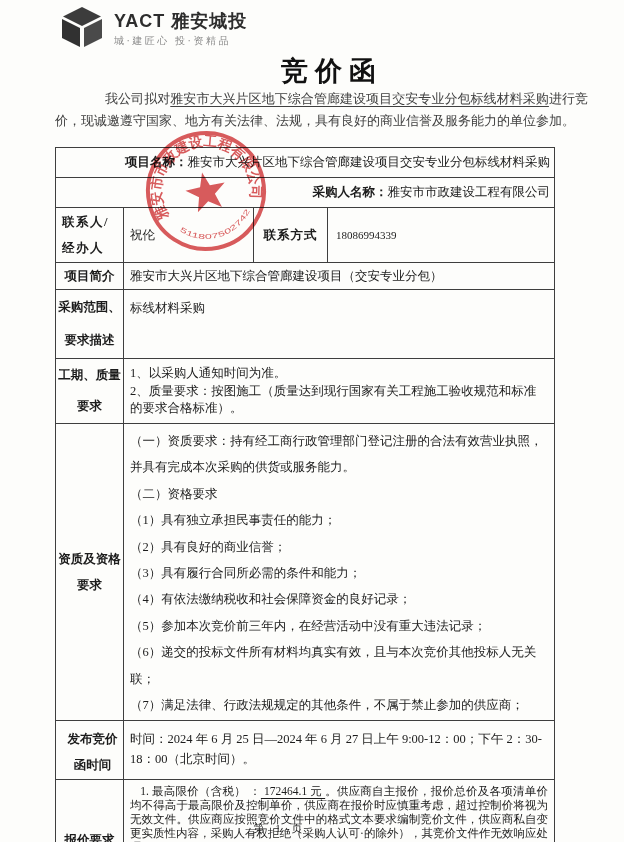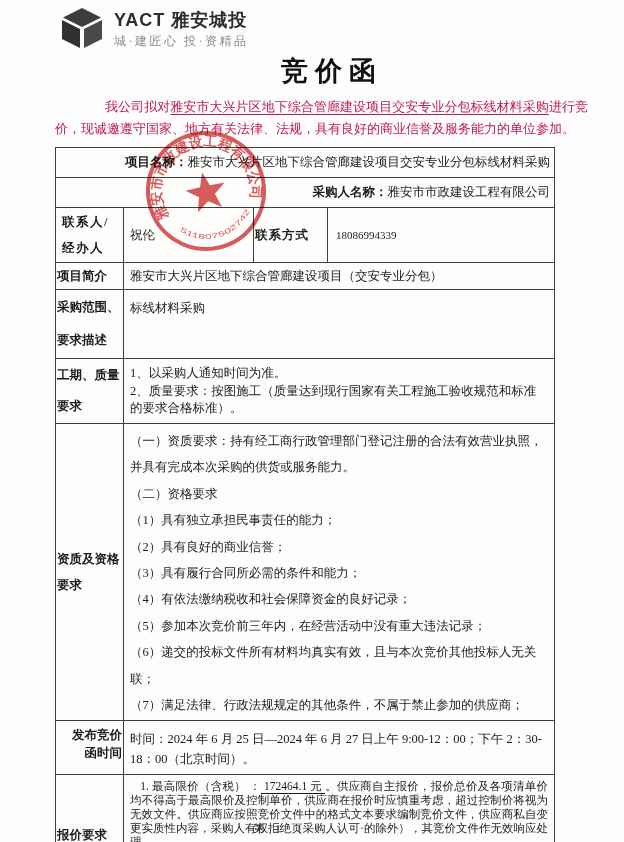--- a/index.html
+++ b/index.html
@@ -6,45 +6,45 @@
   .page {
     position:relative; width:624px; height:842px; margin:0 auto;
     background:#fdfdfb; overflow:hidden;
     font-family:"Liberation Serif","DejaVu Serif",serif; color:#1c1c1c;
   }
   
   .logo-block { position:absolute; left:60px; top:6px; display:flex; align-items:center; }
   .logo-cube { width:44px; height:42px; }
   .logo-text { margin-left:10px; padding-top:4px; font-family:"Liberation Sans","DejaVu Sans",sans-serif; }
   .brand { font-size:18px; font-weight:bold; color:#2d2d2d; letter-spacing:1px; line-height:20px; }
-  .slogan { margin-top:3px; font-size:12px; color:#8a8a8a; letter-spacing:2.5px;font-family:Liberation Serif, serif; }
+  .slogan { margin-top:3px; font-size:10px; color:#8a8a8a; letter-spacing:2.5px; }
   
   .doc-title { position:absolute; top:53px; left:0; width:624px; margin:0; text-align:center;
     font-size:27px; font-weight:bold; letter-spacing:7px; color:#111;padding-left:20px; }
   
-  .intro { position:absolute; left:55px; top:96px; width:533px; margin:0;
-    font-size:13px; line-height:21.5px; text-align:justify; text-indent:50px; color:#be185d; }
+  .intro { position:absolute; left:55px; top:88px; width:533px; margin:0;
+    font-size:13px; line-height:21.5px; text-align:justify; text-indent:50px; color:#404040; }
   .u { text-decoration:underline; text-underline-offset:3px; }
   
   table.doc { position:absolute; left:55px; top:147px; width:499px;
     border-collapse:collapse; table-layout:fixed; }
   .doc td, .doc th { border:1px solid #3e3e3e; box-sizing:border-box;
     font-size:12.5px; vertical-align:middle; padding:1px; overflow:hidden; }
-  .doc th { font-weight:bold; text-align:left; line-height:24px; }
+  .doc th { font-weight:bold; text-align:center; line-height:24px; }
   .doc td.content { text-align:left; padding:2px 6px; line-height:19px; }
   tr.r1 td, tr.r2 td { padding:2px 4px 2px 9px; text-align:right; }
   .inline-lbl { font-weight:bold; }
   th.lbl-contact { text-align:left; padding-left:6px; line-height:26px; letter-spacing:1.5px; }
   td.name-cell { padding-left:6px; }
   th.lbl-method { letter-spacing:1px; }
   td.phone-cell { padding-left:8px; font-size:11px; font-family:"Liberation Serif",serif; }
   th.lbl-mid { line-height:33px; }
   th.lbl-duration { line-height:31px;margin-left:24px; }
   th.lbl-qual { line-height:26px; }
-  th.lbl-publish { text-align:right; padding-left:7px; line-height:18px; vertical-align:top; padding-top:5px; }
+  th.lbl-publish { text-align:center; padding-left:7px; line-height:26px; vertical-align:top; padding-top:5px; }
   tr.r5 td.content, tr.r8 td.content { vertical-align:top; padding-top:9px; }
   tr.r6 td.content { vertical-align:top; padding-top:6px; line-height:17.5px; }
   tr.r6 p, tr.r7 p, tr.r9 p { margin:0; }
   tr.r7 td.content { vertical-align:top; padding-top:4px; }
   tr.r7 p { line-height:26.4px; }
   tr.r8 td.content { line-height:19.5px; }
   tr.r9 td.content { vertical-align:top; font-size:11.5px; line-height:13.9px; padding-top:5px; }
   tr.r9 p { text-indent:0.9em; text-align:justify; }
   
   .stamp { position:absolute; left:138px; top:123px; width:136px; height:136px;

